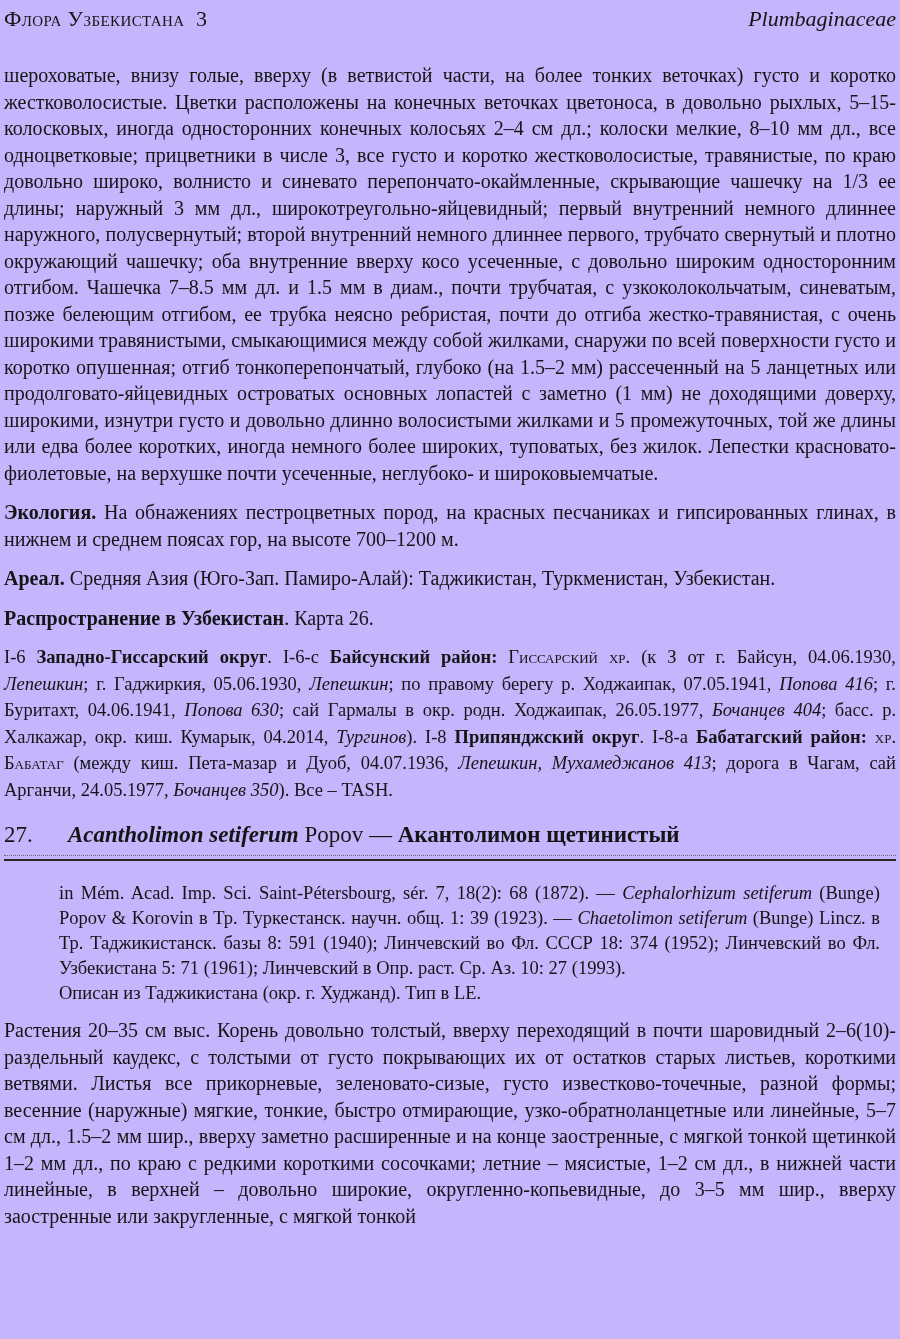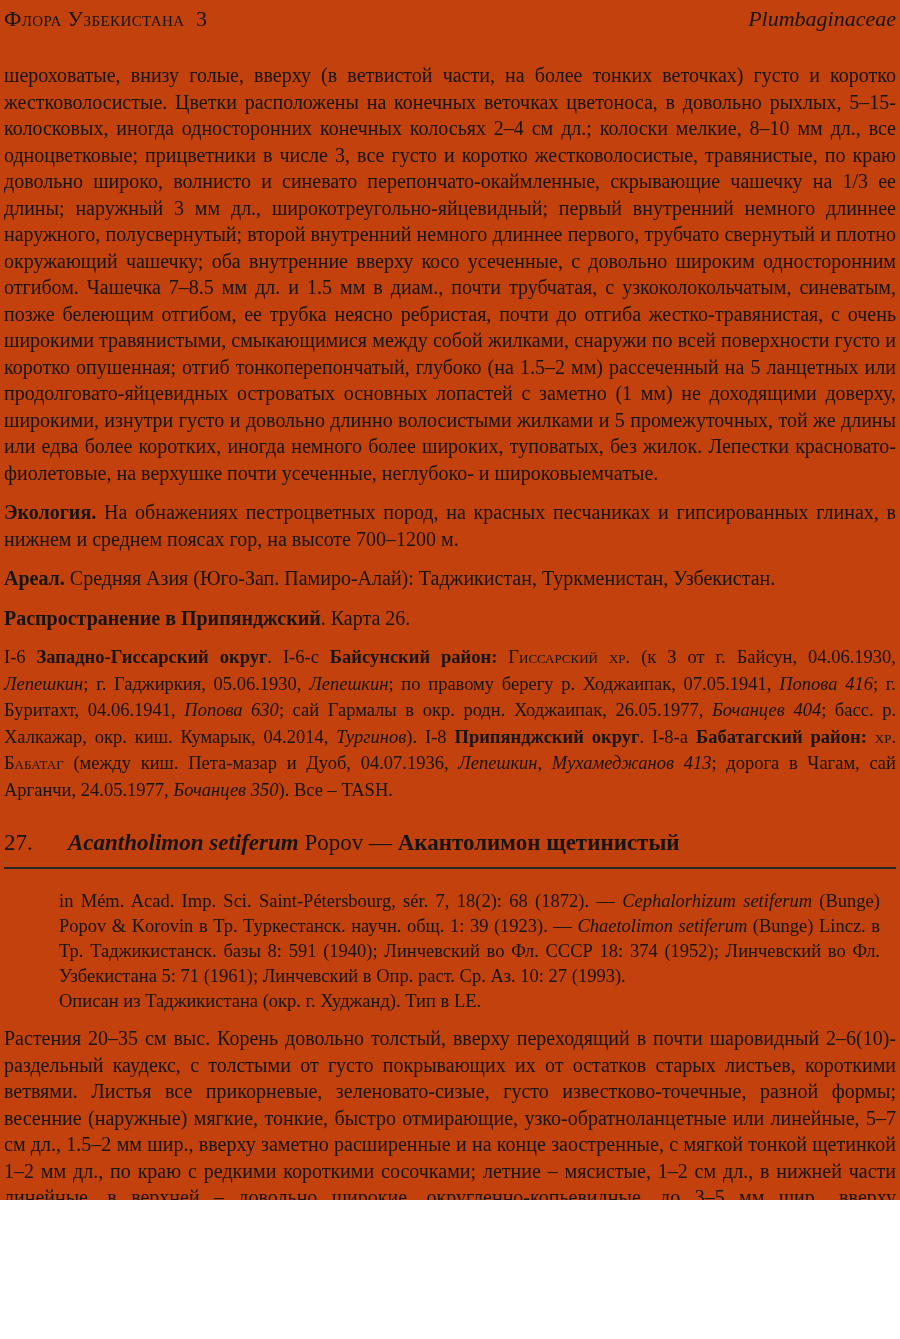--- a/index.html
+++ b/index.html
@@ -3,24 +3,24 @@
 <meta charset="utf-8">
 <style>
   html, body {
     margin: 0;
     padding: 0;
     background: #ffffff;
   }
   .page {
     position: relative;
     width: 900px;
-    height: 1200px;
+    height: 1339px;
     box-sizing: border-box;
     padding: 6px 4px 0 4px;
-    background: #c2410c;
+    background: #c4b5fd;
     color: #151515;
     font-family: "Liberation Serif", "DejaVu Serif", serif;
     overflow: hidden;
   }
   
   .running-header {
     display: flex;
     justify-content: space-between;
     align-items: baseline;
     margin-bottom: 30px;
@@ -46,21 +46,21 @@
     font-size: 18.5px;
     line-height: 26.5px;
     text-align: justify;
     margin: 0 0 13px 0;
     hyphens: manual;
   }
   
   .species-heading {
     display: flex;
     align-items: baseline;
-    margin-top: 26px;
+    margin-top: 18px;
     font-size: 23px;
     line-height: 28px;
   }
   .species-heading .species-number {
     flex: 0 0 64px;
   }
   .heading-rule {
     height: 3px;
     margin-top: 6px;
     margin-bottom: 20px;
@@ -103,21 +103,21 @@
     <span class="family-name">Plumbaginaceae</span>
   </div>
 
   <p class="body-par"><span>шероховатые, внизу голые, вверху (в ветвистой части, на более тонких веточках) густо и корот­ко жестковолосистые. Цветки расположены на конечных веточках цветоноса, в довольно рых­лых, 5–15-колосковых, иногда односторонних конечных колосьях 2–4 см дл.; колоски мелкие, 8–10 мм дл., все одноцветковые; прицветники в числе 3, все густо и коротко жестковолосистые, травянистые, по краю довольно широко, волнисто и синевато перепончато-окаймленные, скры­вающие чашечку на 1/3 ее длины; наружный 3 мм дл., широкотреугольно-яйцевидный; первый внутренний немного длиннее наружного, полусвернутый; второй внутренний немного длиннее первого, трубчато свернутый и плотно окружающий чашечку; оба внутренние вверху косо усе­ченные, с довольно широким односторонним отгибом. Чашечка 7–8.5 мм дл. и 1.5 мм в диам., почти трубчатая, с узкоколокольчатым, синеватым, позже белеющим отгибом, ее трубка неясно ребристая, почти до отгиба жестко-травянистая, с очень широкими травянистыми, смыкающи­мися между собой жилками, снаружи по всей поверхности густо и коротко опушенная; отгиб тонкоперепончатый, глубоко (на 1.5–2 мм) рассеченный на 5 ланцетных или продолговато-яй­цевидных островатых основных лопастей с заметно (1 мм) не доходящими доверху, широкими, изнутри густо и довольно длинно волосистыми жилками и 5 промежуточных, той же длины или едва более коротких, иногда немного более широких, туповатых, без жилок. Лепестки красно­вато-фиолетовые, на верхушке почти усеченные, неглубоко- и широковыемчатые.</span></p>
 
 
   <p class="body-par"><span class="st-b">Экология.</span><span> На обнажениях пестроцветных пород, на красных песчаниках и гипсированных глинах, в нижнем и среднем поясах гор, на высоте 700–1200 м.</span></p>
 
   <p class="body-par"><span class="st-b">Ареал.</span><span> Средняя Азия (Юго-Зап. Памиро-Алай): Таджикистан, Туркменистан, Узбекистан.</span></p>
 
-  <p class="body-par"><span class="st-b">Распространение в Припянджский</span><span>. Карта 26.</span></p>
+  <p class="body-par"><span class="st-b">Распространение в Узбекистан</span><span>. Карта 26.</span></p>
 
   <p class="small-par"><span>I-6 </span><span class="st-b">Западно-Гиссарский округ</span><span>. I-6-c </span><span class="st-b">Байсунский район:</span><span> </span><span class="st-sc">Гиссарский хр.</span><span> (к З от г. Байсун, 04.06.1930, </span><span class="st-i">Лепешкин</span><span>; г. Гаджиркия, 05.06.1930, </span><span class="st-i">Лепешкин</span><span>; по правому берегу р. Ходжаипак, 07.05.1941, </span><span class="st-i">Попова 416</span><span>; г. Буритахт, 04.06.1941, </span><span class="st-i">Попова 630</span><span>; сай Гармалы в окр. родн. Ходжаипак, 26.05.1977, </span><span class="st-i">Бочанцев 404</span><span>; басс. р. Халкажар, окр. киш. Кумарык, 04.2014, </span><span class="st-i">Тургинов</span><span>). I-8 </span><span class="st-b">Припянджский округ</span><span>. I-8-а </span><span class="st-b">Бабатагский район:</span><span> </span><span class="st-sc">хр. Бабатаг</span><span> (между киш. Пета-мазар и Дуоб, 04.07.1936, </span><span class="st-i">Лепешкин, Мухамеджанов 413</span><span>; дорога в Чагам, сай Арганчи, 24.05.1977, </span><span class="st-i">Бочанцев 350</span><span>). Все – TASH.</span></p>
 
   <div class="species-heading">
     <span class="species-number">27.</span>
     <span class="species-name"><span class="st-bi">Acantholimon setiferum</span><span> Popov — </span><span class="st-b">Акантолимон щетинистый</span></span>
   </div>
   <div class="heading-rule"></div>
 
   <div class="synonymy-block">

